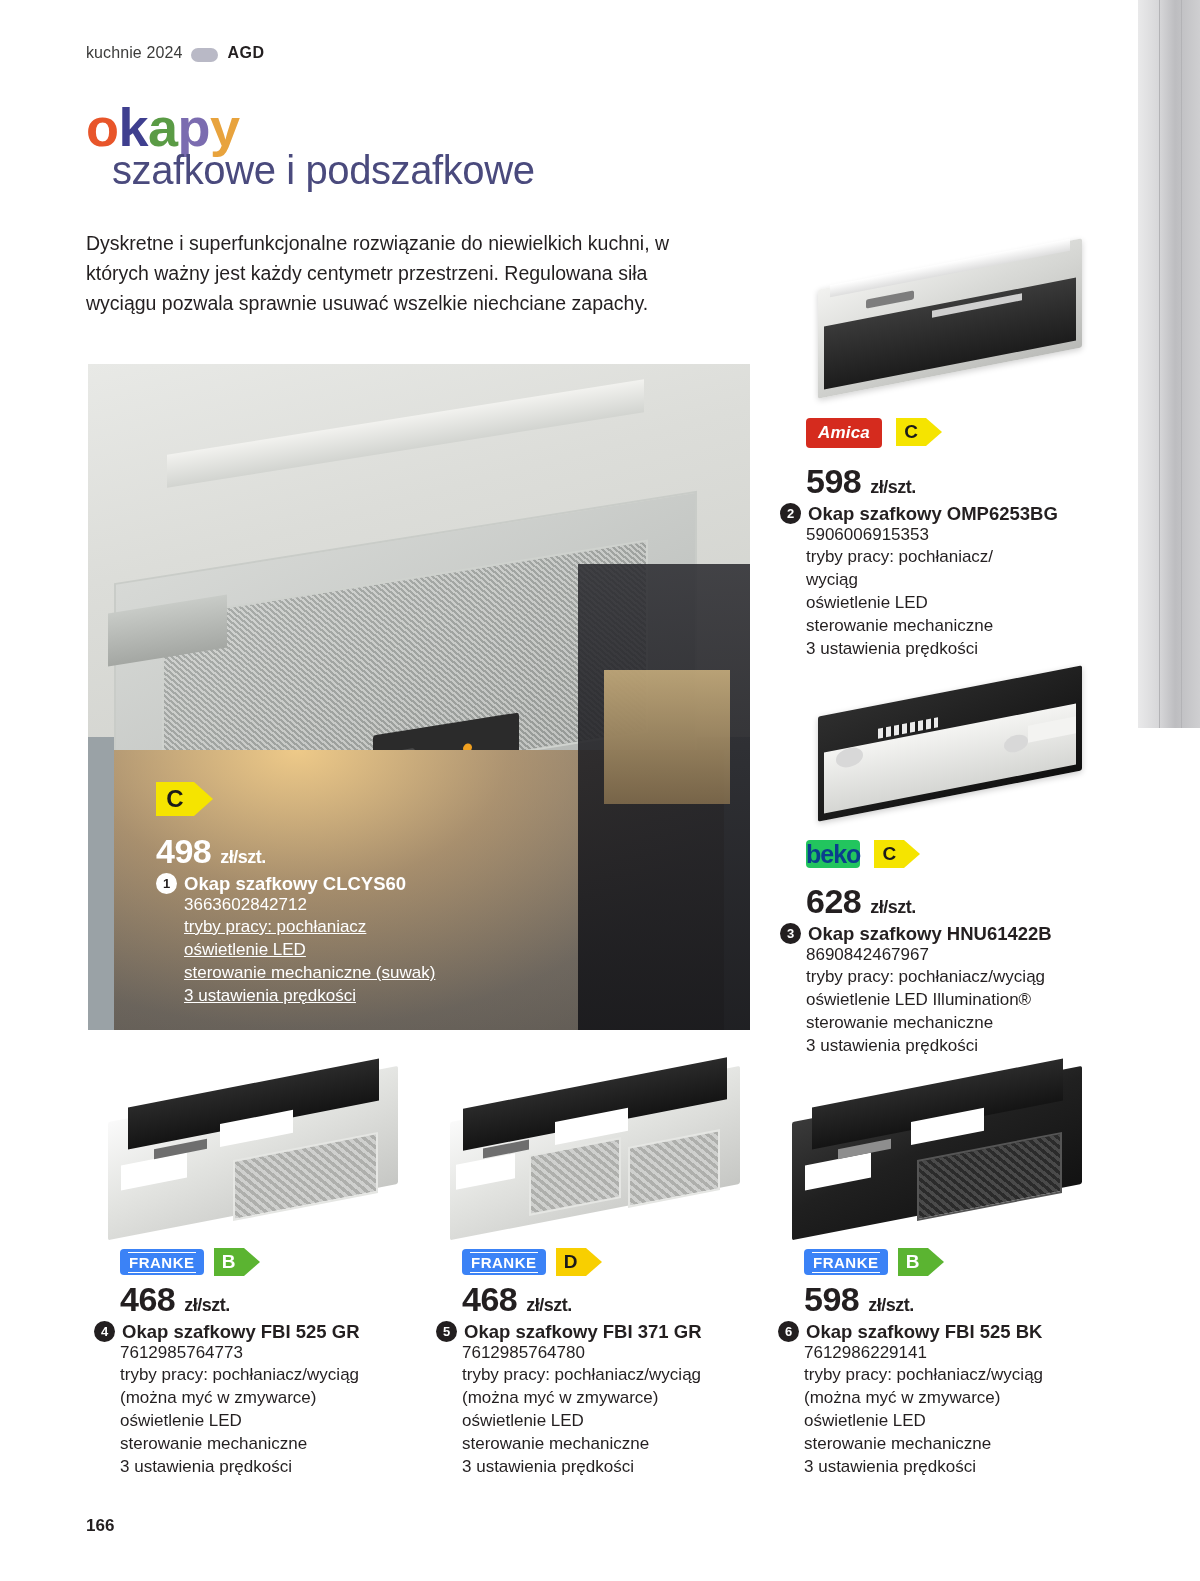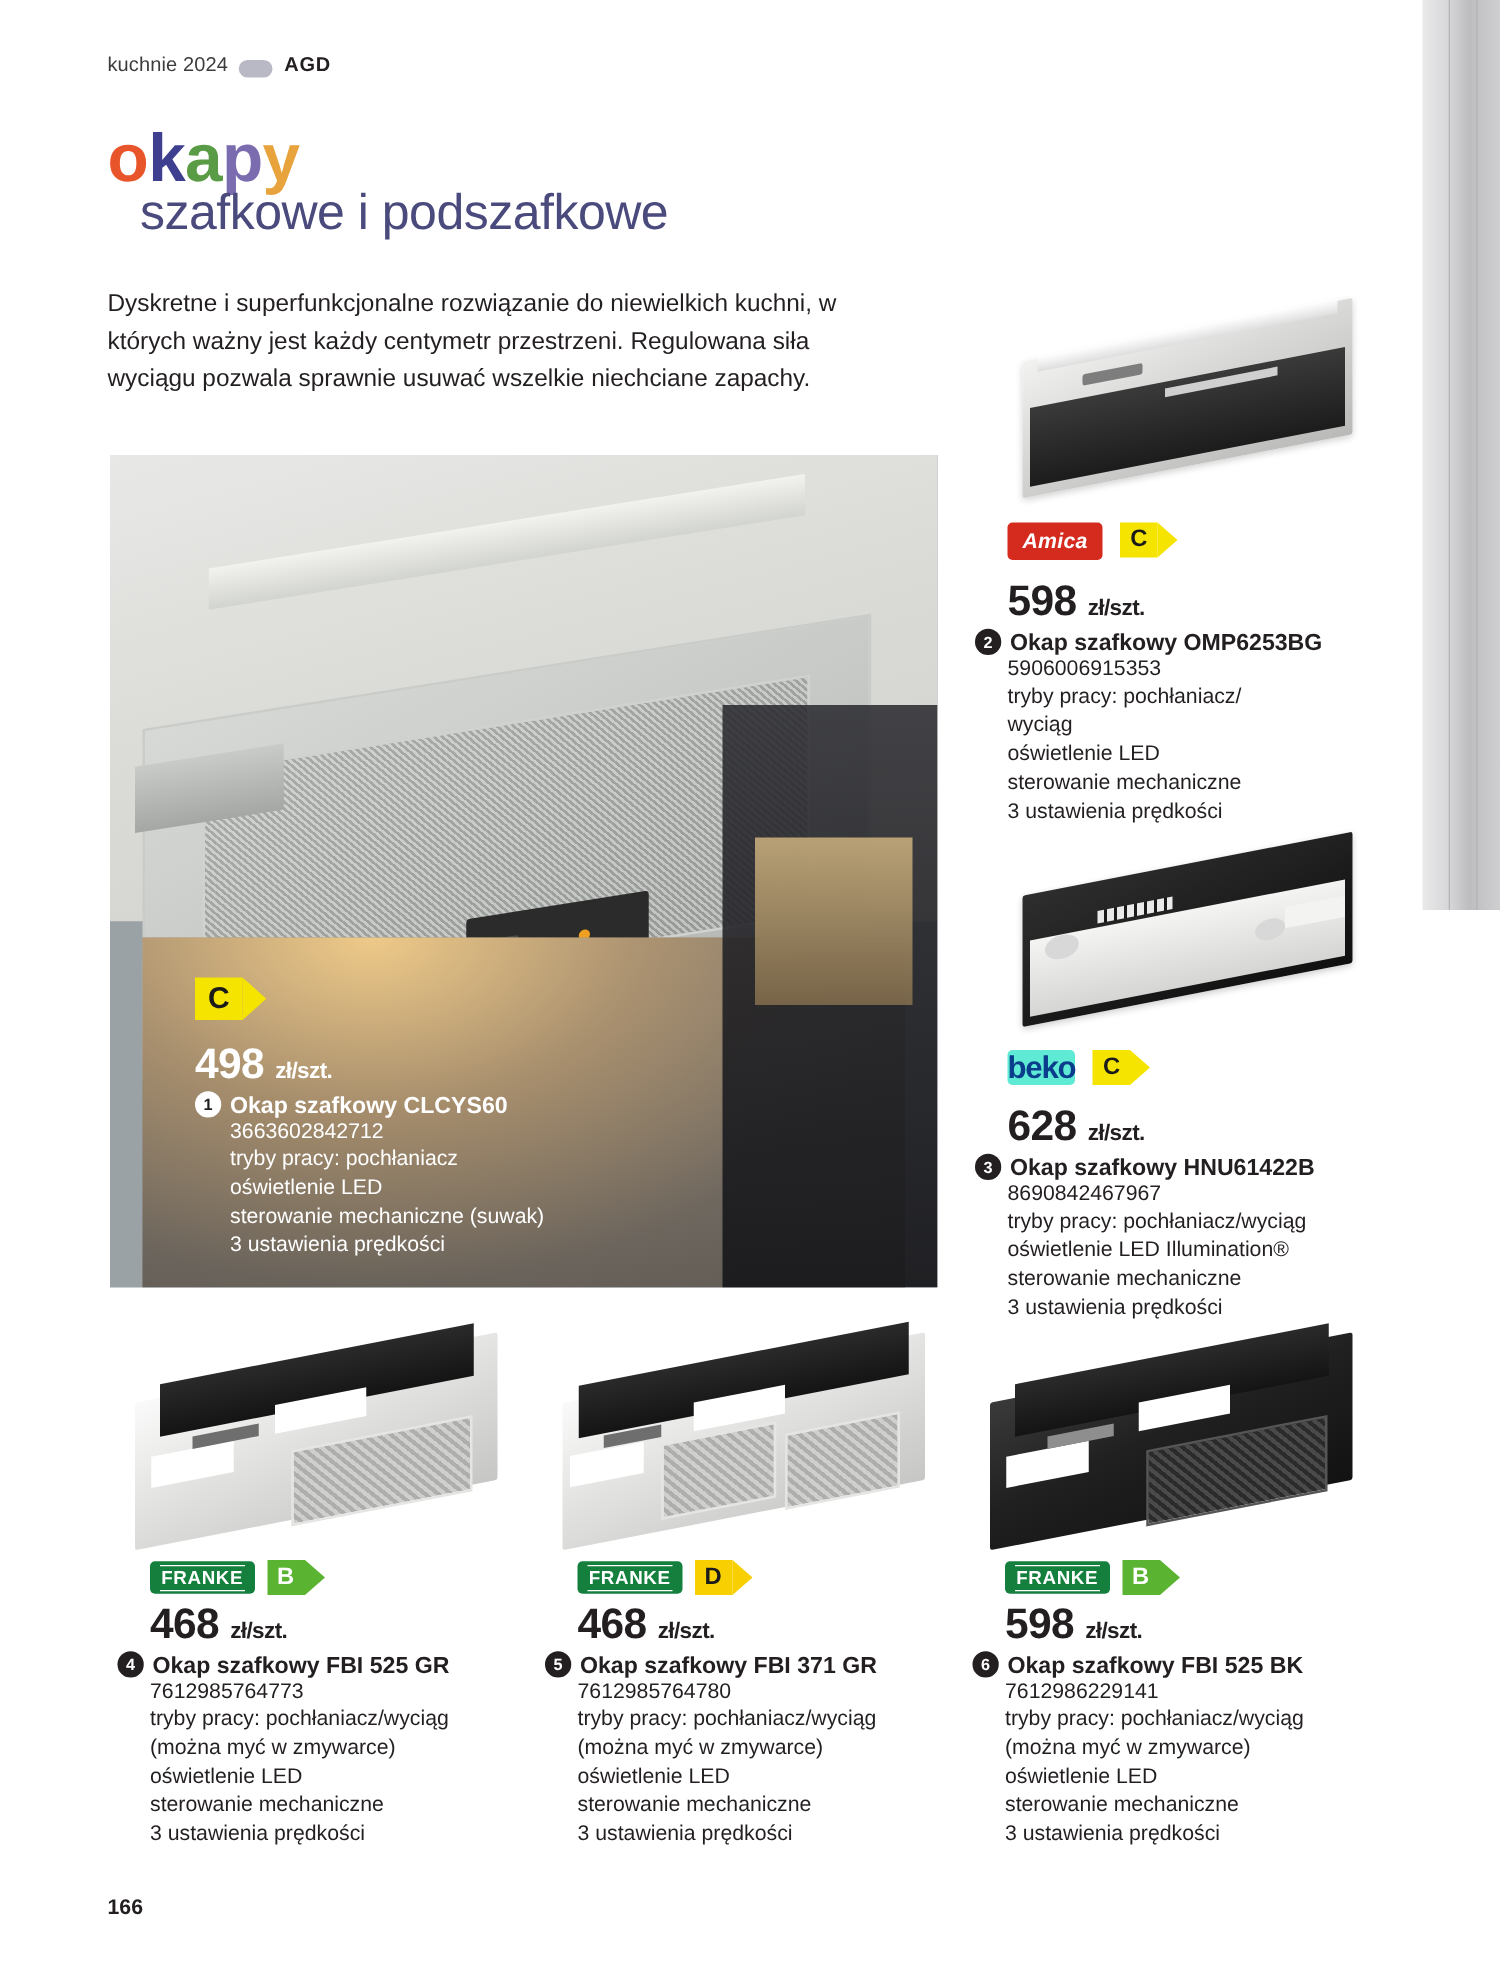--- a/index.html
+++ b/index.html
@@ -138,22 +138,22 @@
   .energy-D .letter { background: #f8cf00; color:#1a1a1a; }
   .energy-D .arrow  { border-left-color: #f8cf00; }
 
   
   .brand {
     display:inline-flex; align-items:center; justify-content:center;
     height: 30px; padding: 0 12px; border-radius: 4px;
     font-weight: bold; font-size: 17px; color:#fff;
   }
   .brand-amica { background:#d52b1e; font-style: italic; letter-spacing:.2px; }
-  .brand-beko  { background:#5eead4; color:#0a3e8c; border: none; font-size: 25px; font-weight: bold; padding:0; height:28px; letter-spacing:-1px;}
-  .brand-franke{ background:#15803d; font-size: 15px; letter-spacing:.5px; padding: 0 8px; height: 26px;}
+  .brand-beko  { background:#22c55e; color:#0a3e8c; border: none; font-size: 25px; font-weight: bold; padding:0; height:28px; letter-spacing:-1px;}
+  .brand-franke{ background:#3b82f6; font-size: 15px; letter-spacing:.5px; padding: 0 8px; height: 26px;}
   .brand-franke .fr-inner{ border-top:1px solid #fff; border-bottom:1px solid #fff; padding: 1px 1px;}
 
   
   .price { font-size: 34px; font-weight: bold; letter-spacing:-.5px; }
   .price .unit { font-size: 18px; font-weight: bold; }
 
   .num-badge {
     display:inline-flex; align-items:center; justify-content:center;
     width: 21px; height: 21px; border-radius: 50%;
     background: #231f20; color:#fff; font-size: 13px; font-weight: bold;
@@ -253,21 +253,21 @@
   </div>
   <div class="price" style="margin-top:16px;">
     <span>498</span>
     <span class="unit">zł/szt.</span>
   </div>
   <div class="row-name">
     <span class="num-badge">1</span>
     <span class="prod-name">Okap szafkowy CLCYS60</span>
   </div>
   <div class="prod-ean" style="margin-left:28px;">3663602842712</div>
-  <div class="prod-feats feat-line" style="margin-left:28px;">tryby pracy: pochłaniacz
+  <div class="prod-feats feat-line" style="margin-left:28px;text-decoration:underline;">tryby pracy: pochłaniacz
 oświetlenie LED
 sterowanie mechaniczne (suwak)
 3 ustawienia prędkości</div>
 </div>
 
 <div class="photo2">
   <div class="hood">
     <div class="body" style="background:linear-gradient(165deg,#f2f2f0 0%,#d9dad7 40%,#b9bab7 100%); box-shadow: 0 2px 6px rgba(0,0,0,.18);"></div>
     <div class="front" style="background:linear-gradient(180deg,#3a3a3a,#1c1c1c);"></div>
     <div style="position:absolute;left:22%;top:36%;width:16%;height:5%;background:#7d7d7d;transform:skewY(-11deg);border-radius:2px;"></div>

